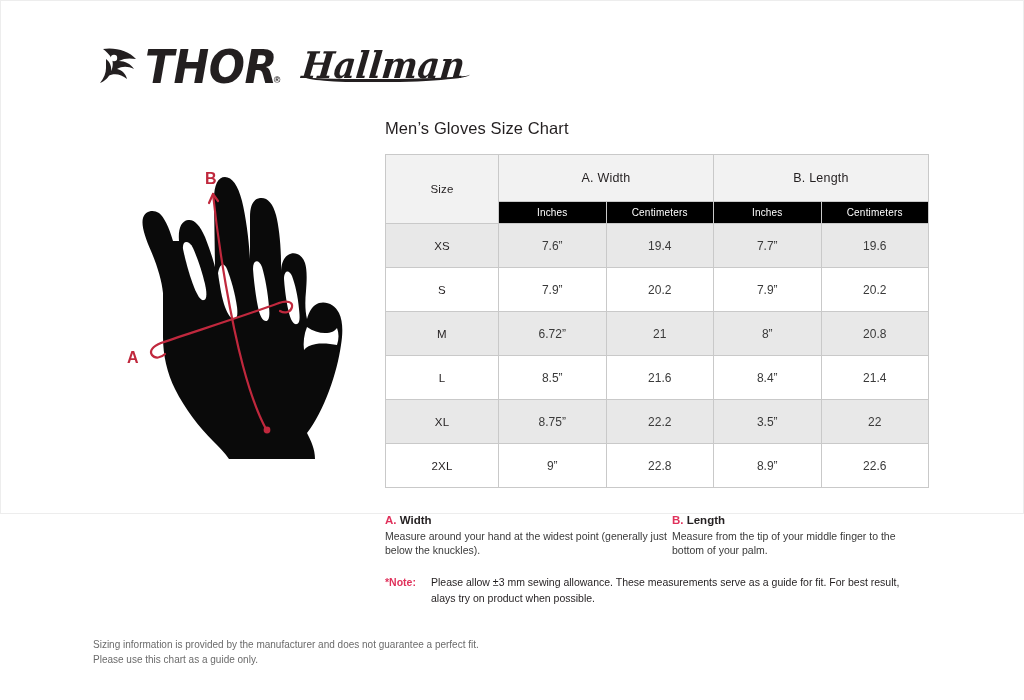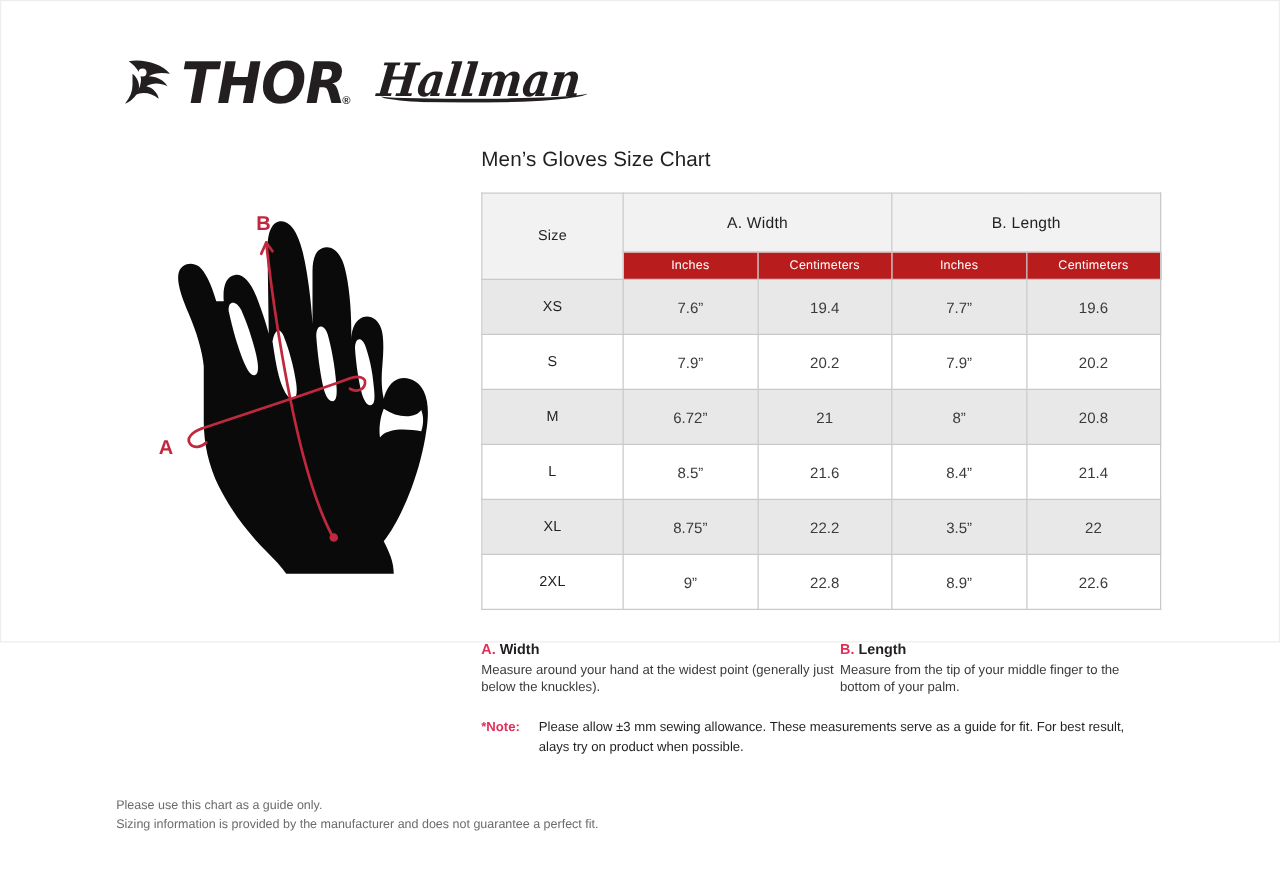--- a/index.html
+++ b/index.html
@@ -127,21 +127,21 @@
   }
   th.group-head {
     background: #f2f2f2;
     font-weight: bold;
     font-size: 12.5px;
     color: #231f20;
     height: 46px;
     letter-spacing: 0.2px;
   }
   th.unit-head {
-    background: #b91c1c;
+    background: #000000;
     color: #ffffff;
     font-weight: bold;
     font-size: 10px;
     height: 21px;
     border-color: #000000;
     border-left: 1px solid #ffffff;
     border-right: 1px solid #ffffff;
     letter-spacing: 0.2px;
   }
   tbody td {
@@ -379,17 +379,17 @@
       </div>
 
       <div class="note">
         <span class="note-label">*Note:</span>
         <span class="note-body">Please allow ±3 mm sewing allowance. These measurements serve as a guide for fit. For best result, alays try on product when possible.</span>
       </div>
     </div>
   </div>
 
   <div class="footer">
+    <div>Sizing information is provided by the manufacturer and does not guarantee a perfect fit.</div>
     <div>Please use this chart as a guide only.</div>
-    <div>Sizing information is provided by the manufacturer and does not guarantee a perfect fit.</div>
   </div>
 
 </div>
 
 </body></html>

